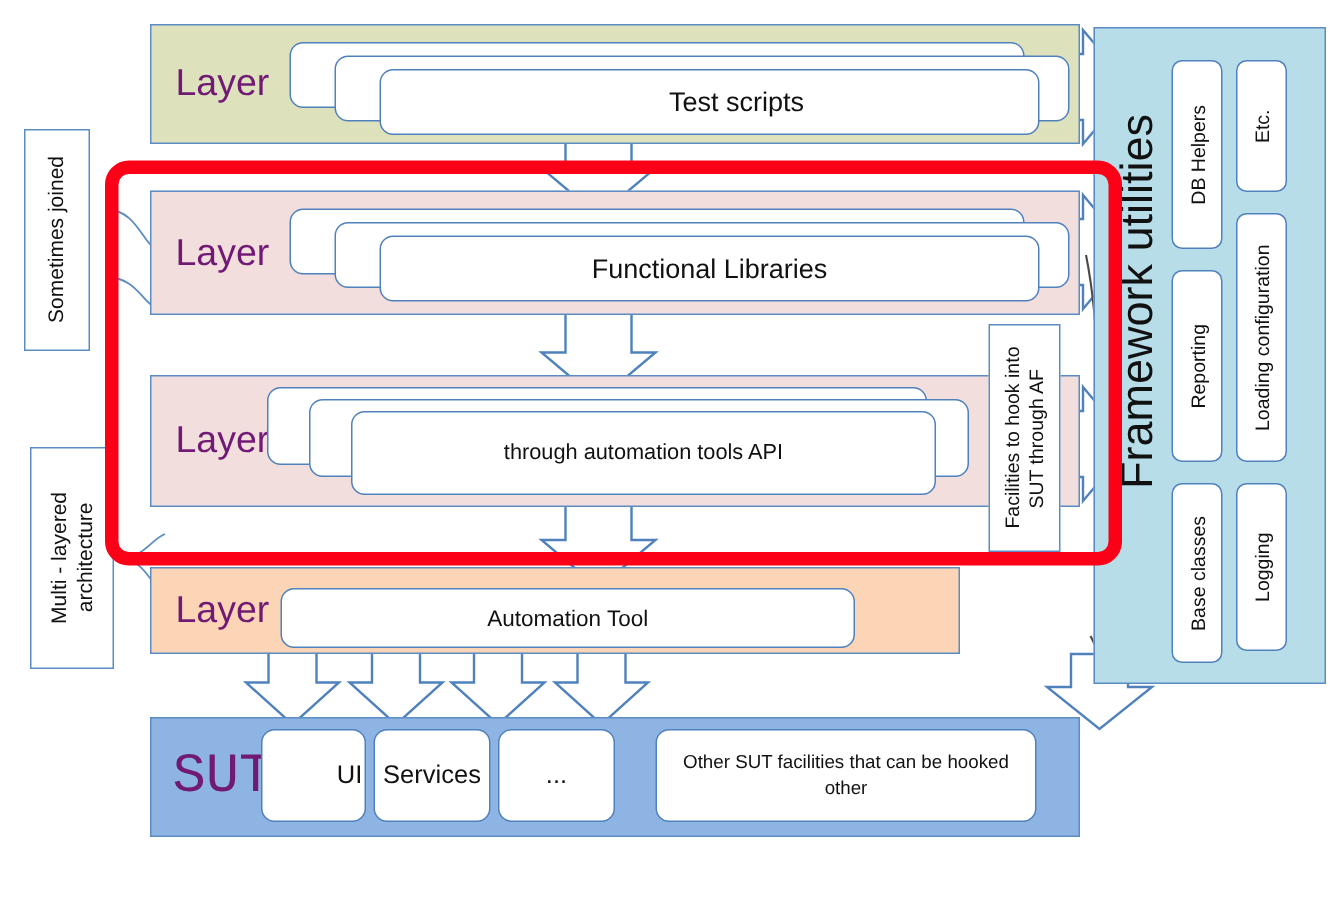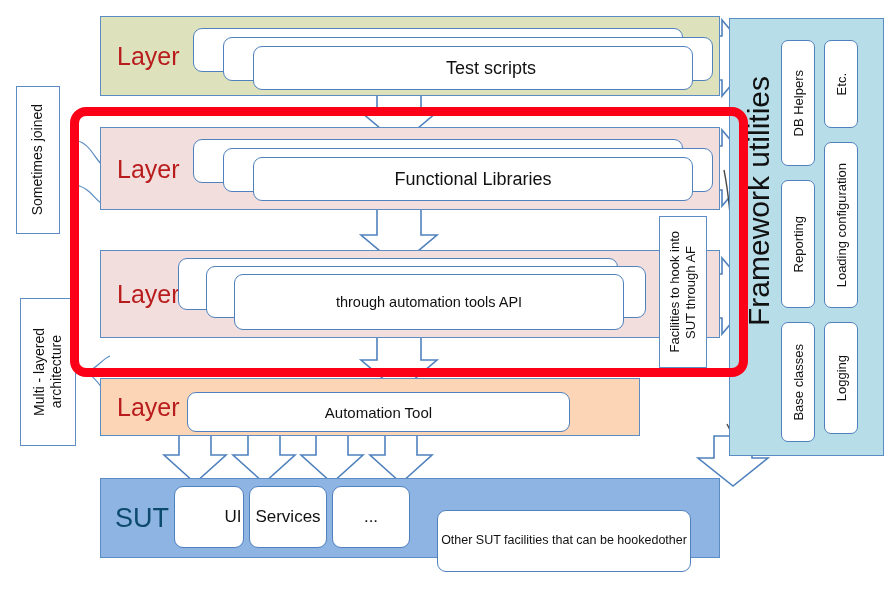--- a/index.html
+++ b/index.html
@@ -21,33 +21,34 @@
     box-sizing:border-box;
   }
   .band-green{background:#dde2bd;}
   .band-pink{background:#f2dedd;}
   .band-orange{background:#fbd5b5;}
   .band-blue{background:#8eb4e3;}
 
   .layer-word{
     position:absolute;
     font-size:25px;
-    color:#b91c1c;
+    color:#701a75;
     left:16px;
     top:50%;
     transform:translateY(-50%);
     letter-spacing:0px;
   }
   .sut-word{
     position:absolute;
-    font-size:27px;
-    color:#0c4a6e;
+    font-size:37px;
+    color:#701a75;
     left:14px;
     top:50%;
     transform:translateY(-50%);
+    font-family:Liberation Mono, monospace;
   }
 
   
   .stack{position:absolute;}
   .card{
     position:absolute;
     background:#ffffff;
     border:1.6px solid #4f81bd;
     border-radius:9px;
     box-sizing:border-box;
@@ -216,21 +217,21 @@
   </div>
   <div class="plainbox" style="left:174px;top:486px;width:70px;height:62px;font-size:17px;padding-left:48px;">
     <span>UI</span>
   </div>
   <div class="plainbox" style="left:249px;top:486px;width:78px;height:62px;font-size:17px;">
     <span>Services</span>
   </div>
   <div class="plainbox" style="left:332px;top:486px;width:78px;height:62px;font-size:17px;">
     <span>...</span>
   </div>
-  <div class="plainbox" style="left:437px;top:486px;width:254px;height:62px;font-size:12.5px;flex-direction:row;line-height:1.4;margin-top:24px;">
+  <div class="plainbox" style="left:437px;top:486px;width:254px;height:62px;font-size:12.5px;flex-direction:column;line-height:1.4;">
     <span>Other SUT facilities that can be hooked</span>
     <span>other</span>
   </div>
 
   <div class="fwpanel" style="left:729px;top:18px;width:155px;height:438px;"></div>
   <div class="fwtitle" style="left:742px;top:26px;height:300px;">Framework utilities</div>
 
   <div class="fwchip" style="left:781px;top:40px;width:34px;height:126px;">
     <span>DB Helpers</span>
   </div>

